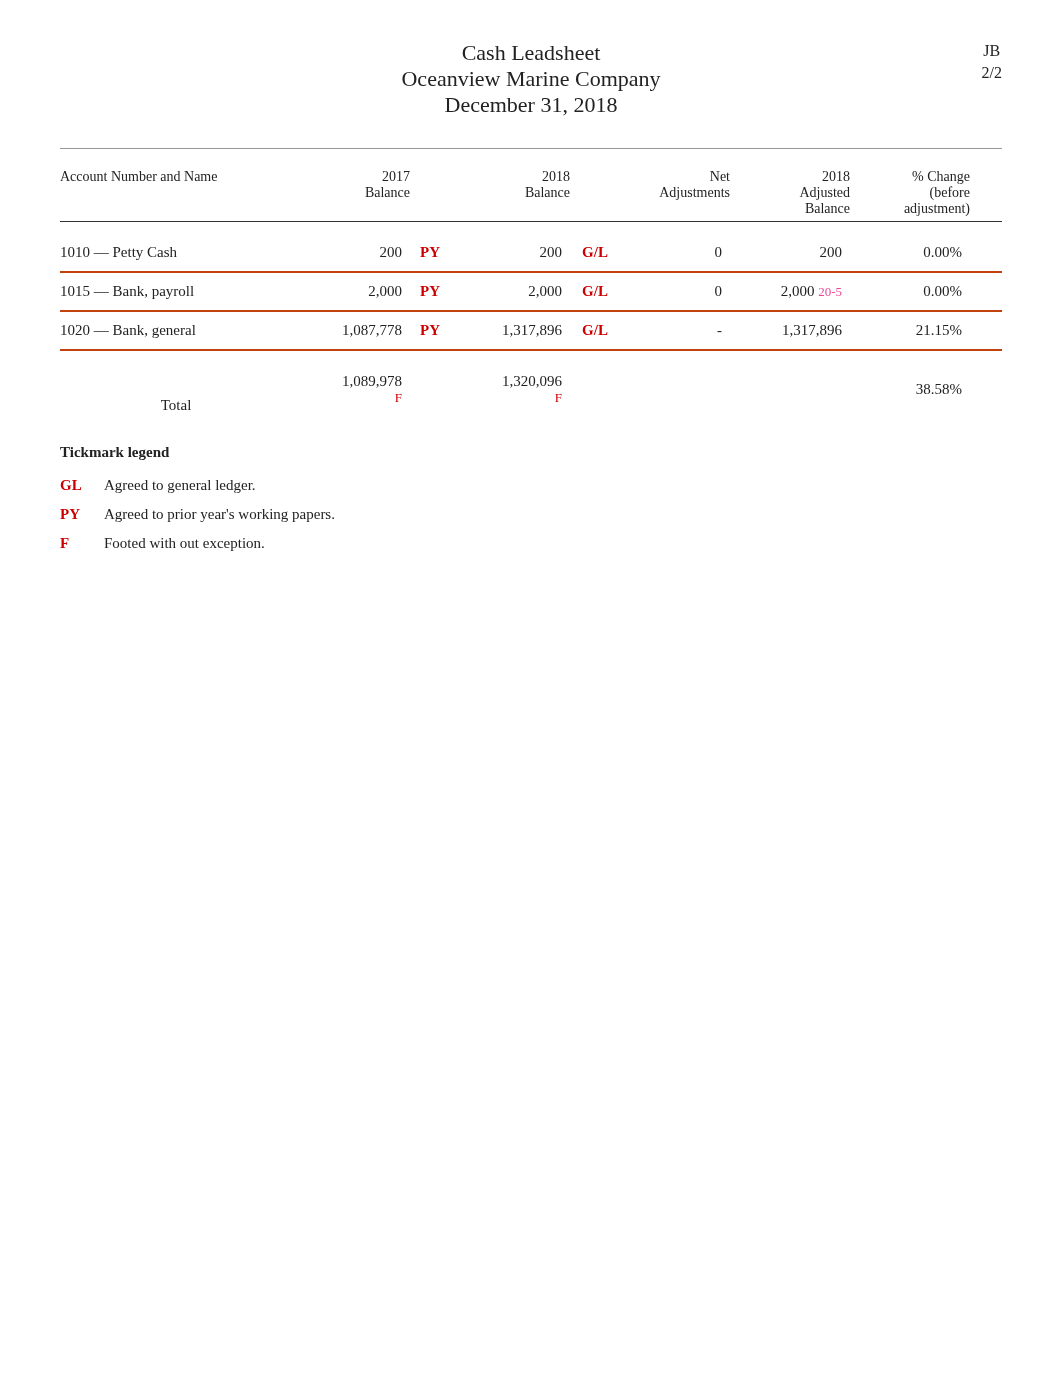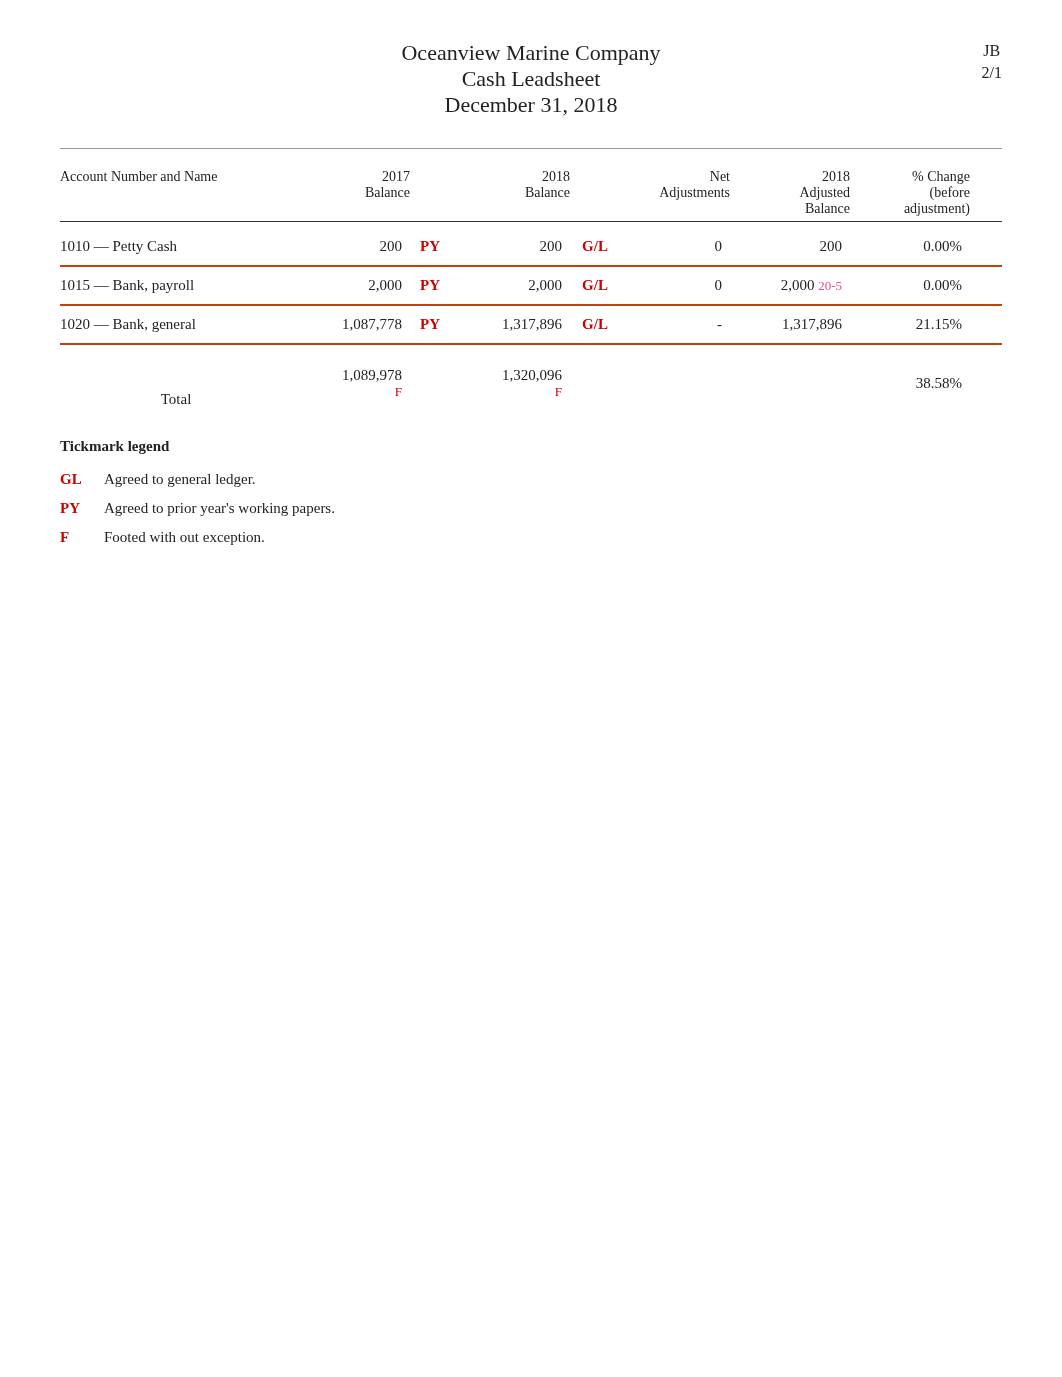--- a/index.html
+++ b/index.html
@@ -51,21 +51,21 @@
     }
 
     .table-container {
       width: 100%;
       margin-bottom: 20px;
     }
 
     .col-headers {
       display: grid;
       grid-template-columns: 240px 110px 40px 120px 50px 110px 120px 120px;
-      margin-bottom: 6px;
+      margin-bottom: 12px;
       border-bottom: 1px solid #333;
       padding-bottom: 4px;
     }
 
     .col-header {
       font-size: 14px;
       text-align: right;
       vertical-align: bottom;
     }
 
@@ -145,27 +145,27 @@
     .ref-20-5 {
       color: #ec4899;
       font-size: 13px;
     }
   </style>
 </head>
 <body>
 
 <div class="page-header">
   <div class="header-titles">
+    <h1>Cash Leadsheet</h1>
     <h1>Oceanview Marine Company</h1>
-    <h1>Cash Leadsheet</h1>
     <h1>December 31, 2018</h1>
   </div>
   <div class="page-badge">
     <div>JB</div>
-    <div>2/1</div>
+    <div>2/2</div>
   </div>
 </div>
 
 <hr class="divider">
 
 <div class="col-headers">
   <div class="col-header left">
     <div class="col-header-inner">
       <span>Account Number and Name</span>
     </div>

